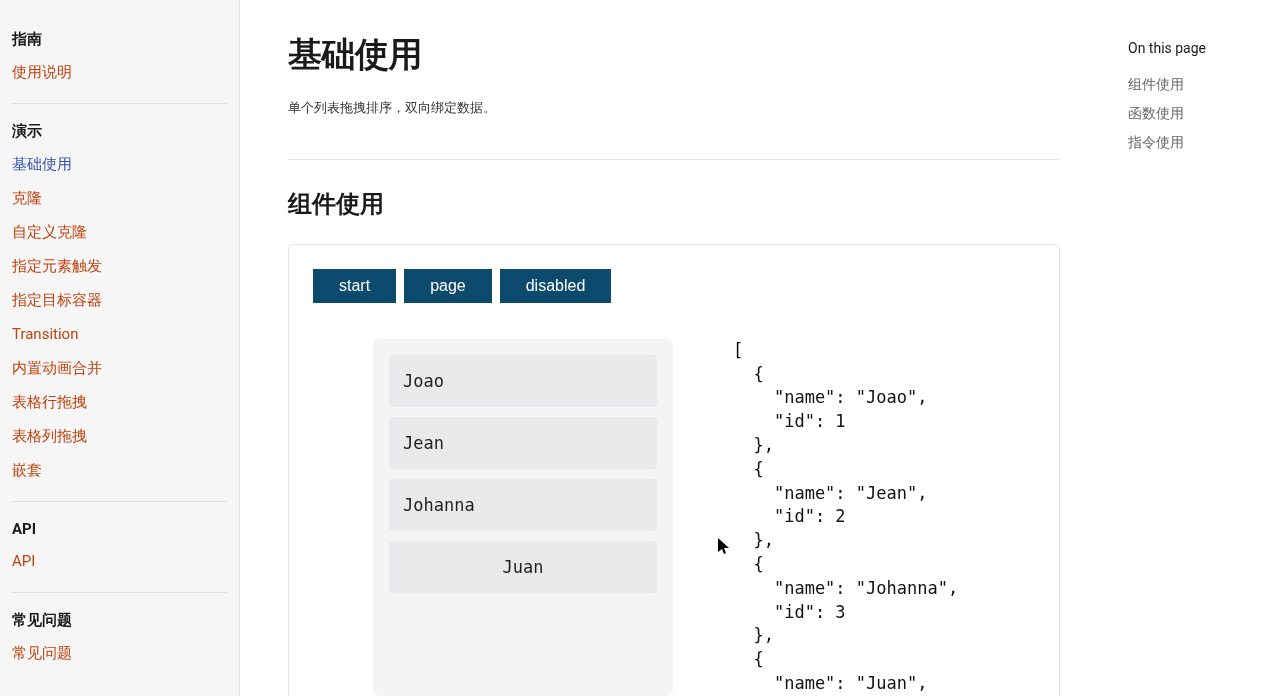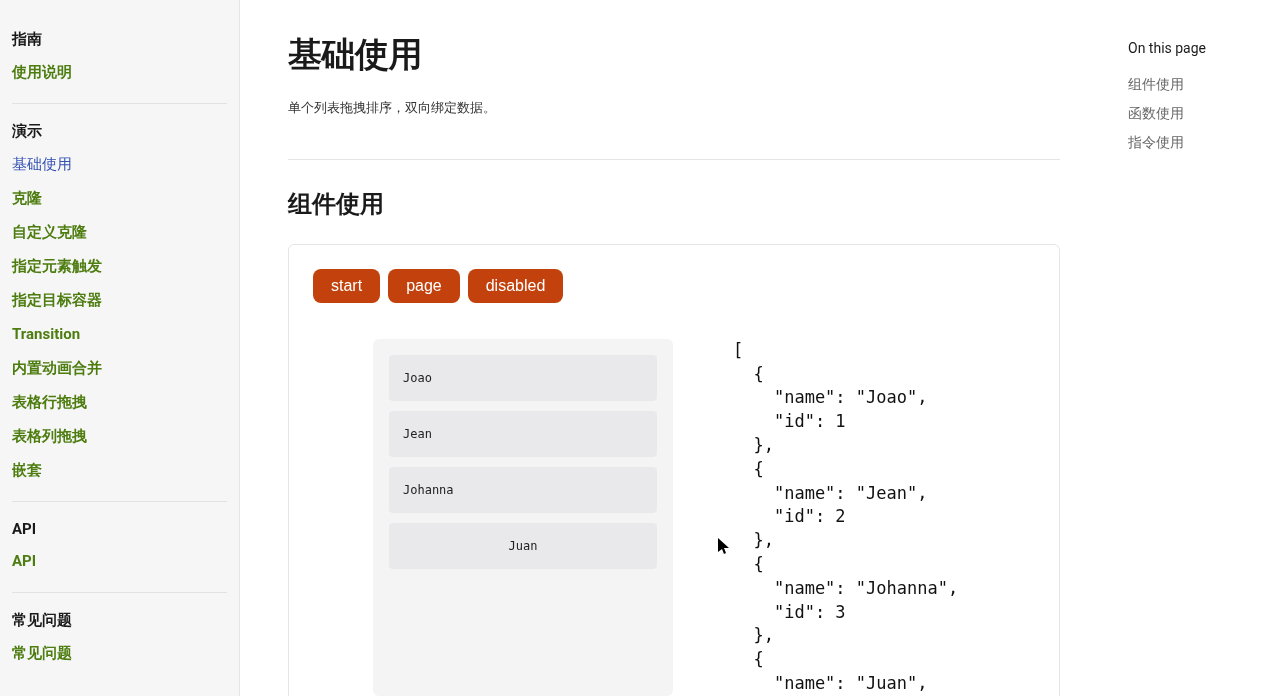--- a/index.html
+++ b/index.html
@@ -23,22 +23,22 @@
       flex-shrink: 0;
     }
     .sidebar-section-title {
       font-size: 15px;
       font-weight: 700;
       color: #1a1a1a;
       padding: 4px 12px 6px 12px;
     }
     .sidebar-item {
       font-size: 15px;
-      font-weight: 700;
-      color: #4d7c0f;
+      font-weight: 400;
+      color: #c2410c;
       padding: 8px 12px;
       cursor: pointer;
       line-height: 1.2;
     }
     .sidebar-item.active { color: #3451b2; font-weight: 500; }
     .sidebar-divider {
       height: 1px;
       background: #e2e2e3;
       margin: 14px 12px;
     }
@@ -74,46 +74,46 @@
       border: 1px solid #e5e5e5;
       border-radius: 6px;
       padding: 24px;
     }
     .demo-buttons {
       display: flex;
       gap: 8px;
       margin-bottom: 36px;
     }
     .demo-btn {
-      background: #c2410c;
+      background: #0c4a6e;
       color: #fff;
       border: none;
-      border-radius: 8px;
-      padding: 8px 18px;
+      border-radius: 0;
+      padding: 8px 26px;
       font-size: 16px;
       cursor: pointer;
     }
     .demo-split {
       display: flex;
       gap: 60px;
     }
     .drag-list {
       width: 300px;
       background: #f4f4f5;
       border-radius: 6px;
       padding: 16px;
       margin-left: 60px;
     }
     .drag-item {
       background: #e9e9eb;
       border-radius: 4px;
       padding: 16px 14px;
       margin-bottom: 10px;
       font-family: ui-monospace, SFMono-Regular, "SF Mono", Menlo, Consolas, monospace;
-      font-size: 12px;
+      font-size: 17px;
       color: #222;
       cursor: move;
     }
     .drag-item:last-child { margin-bottom: 0; text-align: center; }
     .json-out {
       font-family: ui-monospace, SFMono-Regular, "SF Mono", Menlo, Consolas, monospace;
       font-size: 17px;
       line-height: 1.4;
       white-space: pre;
       color: #111;

